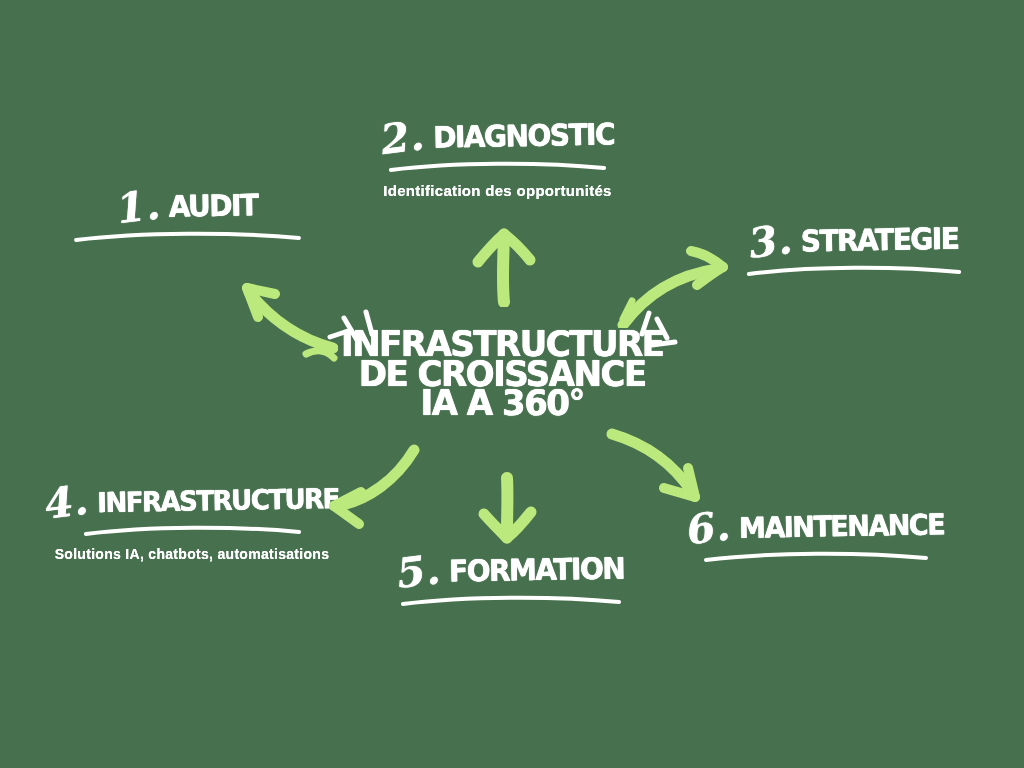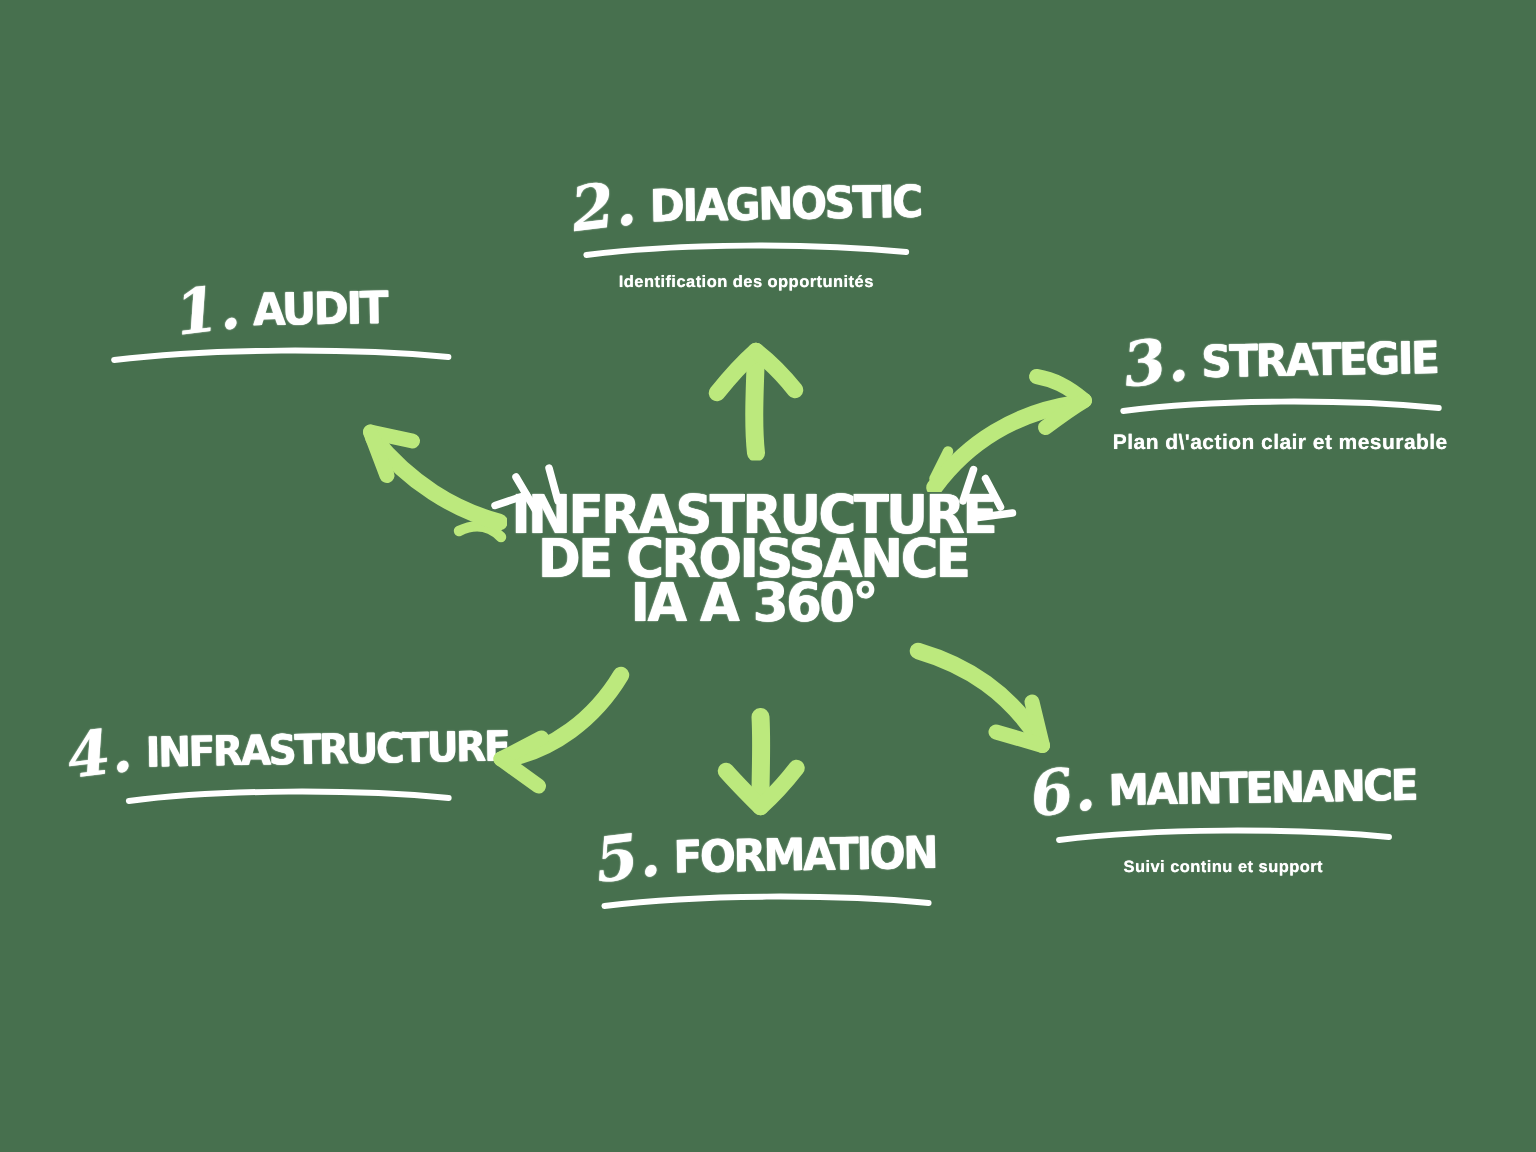--- a/index.html
+++ b/index.html
@@ -35,21 +35,21 @@
     font-family:"DejaVu Sans", sans-serif;
     font-weight:800;font-size:28px;line-height:1;
     letter-spacing:-1.5px;
     text-shadow:0 0 1px var(--ink), 0.5px 0 0 var(--ink);
     transform:scaleY(1.06);
   }
   .underline{display:block;margin:2px auto 0;height:14px;}
   .underline path{stroke:var(--ink);stroke-width:4;fill:none;stroke-linecap:round;}
   .subtitle{
     margin-top:9px;
-    font-size:11px;font-weight:700;letter-spacing:0.3px;
+    font-size:15px;font-weight:700;letter-spacing:0.3px;
     white-space:nowrap;
     text-shadow:0 0 0.5px var(--ink);
   }
 
   
   .center-title{
     position:absolute;left:332px;top:331px;width:340px;
     text-align:center;
     font-family:"DejaVu Sans", sans-serif;
     font-weight:800;font-size:34px;line-height:28px;
@@ -109,52 +109,51 @@
   </div>
 
   <div class="node" style="left:736px;top:220px;width:235px;">
     <div class="heading">
       <span class="num">3.</span>
       <span class="title">STRATEGIE</span>
     </div>
     <svg class="underline" width="222" viewBox="0 0 230 14" preserveAspectRatio="none">
       <path d="M6,11 C70,3 160,3 224,9"></path>
     </svg>
-    <div class="subtitle" style="font-size:14px;">Plan d\'action clair et mesurable</div>
   </div>
 
   <div class="node" style="left:42px;top:480px;width:300px;">
     <div class="heading">
       <span class="num">4.</span>
       <span class="title" style="font-size:26px;">INFRASTRUCTURE</span>
     </div>
     <svg class="underline" width="225" viewBox="0 0 230 14" preserveAspectRatio="none">
       <path d="M6,11 C70,3 160,3 224,9"></path>
     </svg>
+    <div class="subtitle" style="font-size:14px;">Solutions IA, chatbots, automatisations</div>
   </div>
 
   <div class="node" style="left:393px;top:550px;width:235px;">
     <div class="heading">
       <span class="num">5.</span>
       <span class="title">FORMATION</span>
     </div>
     <svg class="underline" width="228" viewBox="0 0 230 14" preserveAspectRatio="none">
       <path d="M6,11 C70,3 160,3 224,9"></path>
     </svg>
   </div>
 
   <div class="node" style="left:693px;top:506px;width:245px;">
     <div class="heading">
       <span class="num">6.</span>
       <span class="title" style="font-size:27px;">MAINTENANCE</span>
     </div>
     <svg class="underline" width="232" viewBox="0 0 230 14" preserveAspectRatio="none">
       <path d="M6,11 C70,3 160,3 224,9"></path>
     </svg>
-    <div class="subtitle">Suivi continu et support</div>
   </div>
 
   <svg class="arrow" style="left:233px;top:276px;" width="105" height="78" viewBox="0 0 105 78">
     <path stroke-width="11" d="M100,72 C70,64 40,46 16,16"></path>
     <path stroke-width="10" d="M14,12 L42,18"></path>
     <path stroke-width="10" d="M14,12 L25,41"></path>
   </svg>
 
   <svg class="arrow" style="left:462px;top:222px;" width="80" height="85" viewBox="0 0 80 85">
     <path stroke-width="12" d="M42,80 C40,62 41,40 42,14"></path>

